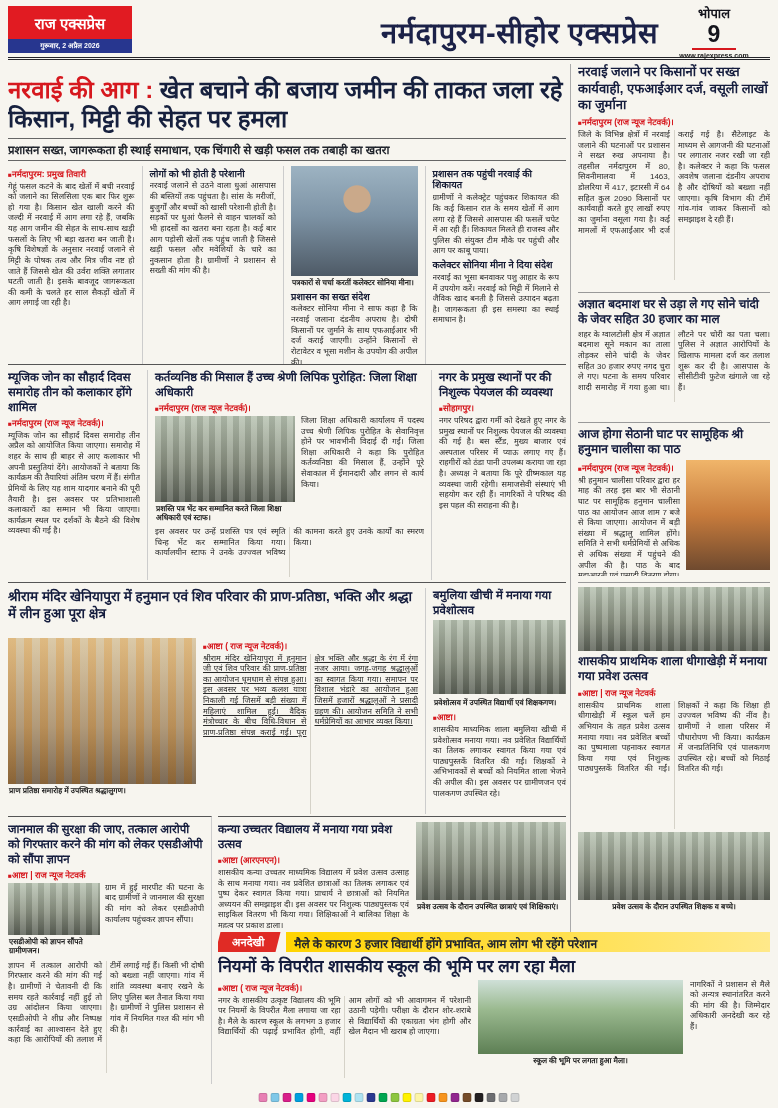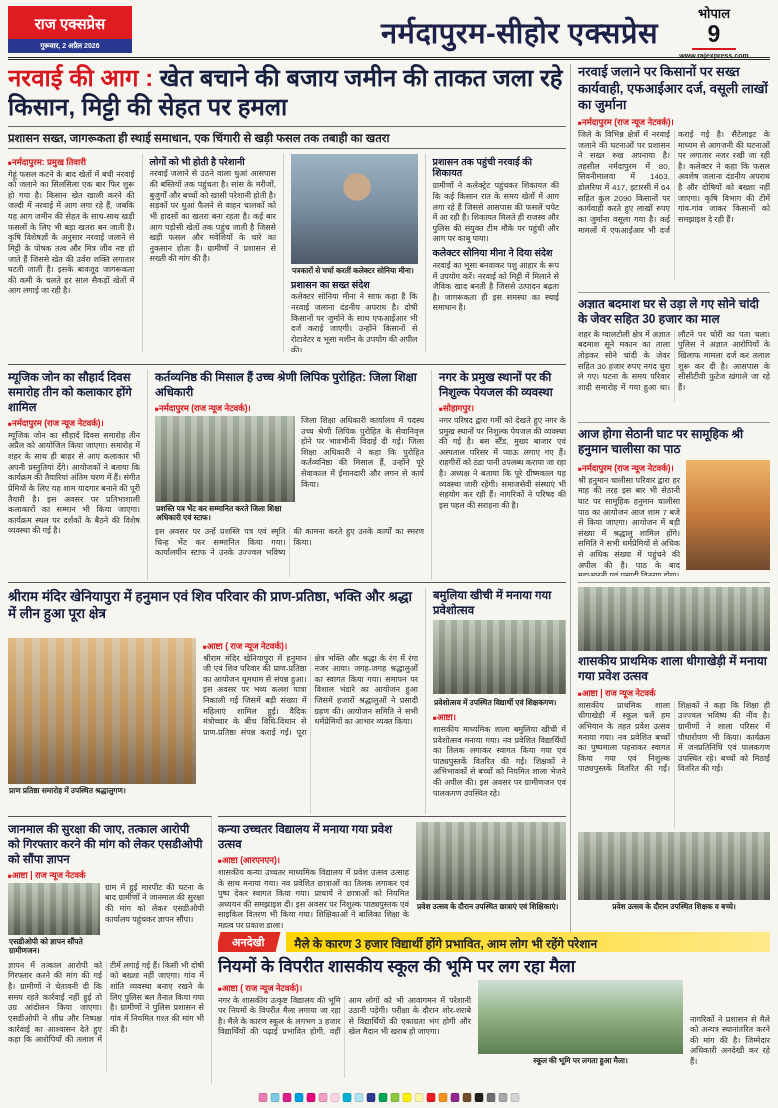--- a/index.html
+++ b/index.html
@@ -29,21 +29,21 @@
   .center { text-align:center; }
   .cols2 { column-count:2; column-gap:8px; column-rule:1px solid #d5d2c8; }
   .photo { width:100%; }
   .ph-portrait { background: radial-gradient(circle at 52% 30%, #caa98a 0 13%, rgba(0,0,0,0) 14%), linear-gradient(180deg,#9db3c2 0%,#7d93a5 45%,#4e5a66 100%); }
   .ph-crowd { background: repeating-linear-gradient(90deg, rgba(255,255,255,.14) 0 6px, rgba(0,0,0,.09) 6px 12px), linear-gradient(180deg,#b8c3b2 0%,#8c9383 55%,#5c6157 100%); }
   .ph-warm { background: linear-gradient(180deg,#f0b56a 0%,#c77b3c 50%,#6f4a2f 100%); }
   .ph-green { background: linear-gradient(180deg,#cfe0d8 0%,#9ab98f 40%,#5d7f54 100%); }
   .ph-temple { background: repeating-linear-gradient(90deg, rgba(255,140,0,.18) 0 8px, rgba(255,255,255,.1) 8px 16px), linear-gradient(180deg,#d8c49e 0%,#a98f6b 60%,#6e5a43 100%); }
 
   
-  .lead { left:8px; top:64px; width:558px; height:298px; overflow:hidden; }
+  .lead { left:8px; top:76px; width:558px; height:298px; overflow:hidden; }
   .lead-head { font-size:24px; line-height:1.2; font-weight:bold; color:#16203e; }
   .lead-head .kicker { color:#d6181e; }
   .lead-sub { font-size:11.5px; font-weight:bold; border-top:1px solid #666; border-bottom:1px solid #666; padding:3px 0; margin:4px 0 5px; color:#20242c; }
   .lead-cols { display:flex; height:198px; overflow:hidden; }
   .lead-col { flex:1; padding:0 7px; overflow:hidden; }
   .lead-col:first-child { padding-left:0; }
   .lead-col:not(:last-child) { border-right:1px solid #ccc; }
   .sub-title { font-size:9.5px; font-weight:bold; color:#141a33; margin:2px 0 2px; line-height:1.25; }
   .lead-photo { height:110px; }
 
@@ -75,21 +75,21 @@
   .clerk-body2 { margin-top:3px; height:50px; }
 
   
   .row3 { left:8px; top:582px; width:558px; height:232px; border-top:1px solid #555; padding-top:5px; display:flex; overflow:hidden; }
   .temple { flex:1; padding-right:7px; border-right:1px solid #ccc; overflow:hidden; }
   .temple-head { font-size:13.5px; line-height:1.28; font-weight:bold; margin-bottom:15px; }
   .temple-flex { display:flex; gap:7px; }
   .temple-photo-wrap { width:188px; flex:none; }
   .temple-photo { height:146px; }
   .temple-body-wrap { flex:1; overflow:hidden; }
-  .temple-body { height:160px; }
+  .temple-body { height:160px;text-decoration:underline; }
   .bamulia { width:140px; padding-left:7px; overflow:hidden; }
   .bam-photo { height:74px; margin:2px 0; }
 
   
   .memo { left:8px; top:816px; width:204px; height:268px; border-top:1px solid #555; border-right:1px solid #ccc; padding:5px 7px 0 0; overflow:hidden; }
   .memo-flex { display:flex; gap:5px; margin-top:2px; }
   .memo-photo-wrap { width:92px; flex:none; }
   .memo-photo { height:52px; }
   .memo-body2 { margin-top:4px; height:112px; }
   .kanya { left:218px; top:816px; width:348px; height:112px; border-top:1px solid #555; padding-top:5px; display:flex; gap:7px; overflow:hidden; }
@@ -101,21 +101,21 @@
   .fair { left:218px; top:932px; width:552px; height:152px; overflow:hidden; }
   .fair-top { display:flex; height:20px; }
   .fair-tag { background:#e02b25; color:#fff; font-weight:bold; font-size:11px; padding:2px 14px; transform:skewX(-14deg); margin-right:8px; }
   .fair-tag span { display:inline-block; transform:skewX(14deg); }
   .fair-strip { flex:1; background:linear-gradient(90deg,#ffd400,#ffe98a); font-size:12px; font-weight:bold; color:#20242c; padding:3px 8px; overflow:hidden; }
   .fair-head { font-size:17px; font-weight:bold; color:#141c3d; margin:5px 0 3px; line-height:1.15; }
   .fair-flex { display:flex; gap:7px; height:100px; overflow:hidden; }
   .fair-colA { flex:1; overflow:hidden; }
   .fair-photo-wrap { width:205px; flex:none; }
   .fair-photo { height:74px; }
-  .fair-colB { width:80px; flex:none;margin-top:35px; }
+  .fair-colB { width:80px; flex:none; }
 
   
   .color-bar { left:50%; bottom:6px; transform:translateX(-50%); display:flex; gap:3px; }
   .color-bar span { width:9px; height:9px; display:inline-block; border:1px solid rgba(0,0,0,.12); border-radius:2px; }
 </style>
 </head>
 <body>
 
 <div class="page">
 

